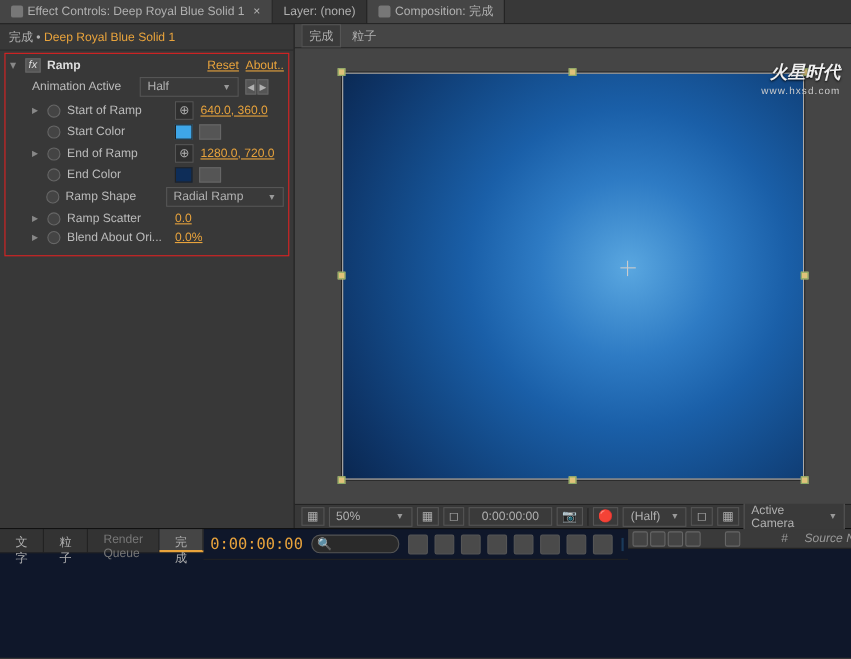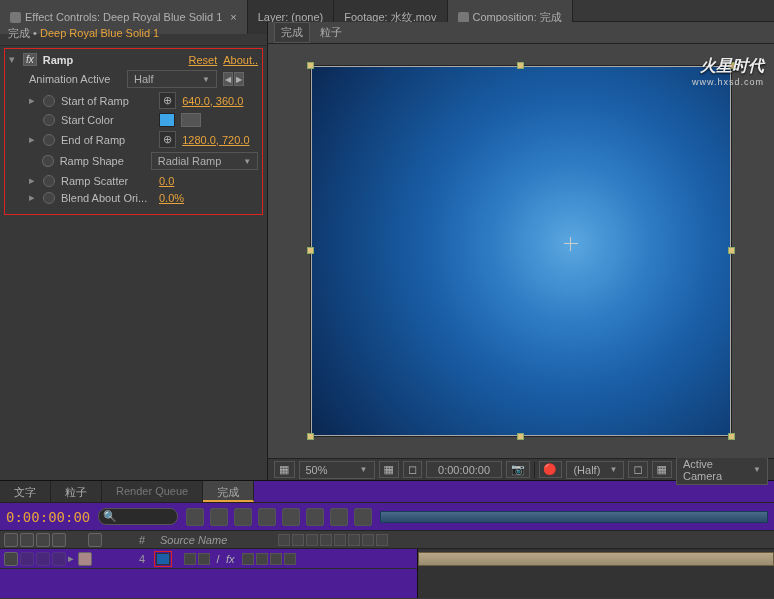--- a/index.html
+++ b/index.html
@@ -1,18 +1,18 @@
 <!DOCTYPE html>
 <html><head>
 <meta charset="utf-8">
 <style>
 *{margin:0;padding:0;box-sizing:border-box;font-family:Arial,sans-serif;font-size:11px;color:#b0b0b0;-webkit-user-select:none;user-select:none}
 body{background:#383838;width:774px;height:599px;overflow:hidden;position:relative}
 .top-tabs{height:22px;display:flex;background:#383838;border-bottom:1px solid #222}
-.tab{padding:17px 10px;border-right:1px solid #222;display:flex;align-items:center;gap:4px;background:#333;color:#999}
+.tab{padding:4px 10px;border-right:1px solid #222;display:flex;align-items:center;gap:4px;background:#333;color:#999}
 .tab.active{background:#454545;color:#ccc}
 .mini-icon{width:11px;height:11px;display:inline-block;background:#777;border-radius:2px}
 .panels{display:flex;height:458px}
 .left-panel{width:278px;border-right:1px solid #1a1a1a;overflow:hidden}
 .breadcrumb{padding:4px 8px;color:#aaa;border-bottom:1px solid #2a2a2a;font-size:11px}
 .breadcrumb .link{color:#e8a33c}
 .effect-body{padding:2px 4px}
 .red-box{border:1px solid #d22;padding:2px 4px 8px 4px}
 .eff-header{display:flex;align-items:center;gap:6px;padding:2px 0}
 .fx-badge{background:#555;border:1px solid #666;padding:0 2px;font-size:10px;font-style:italic;color:#ddd}
@@ -41,21 +41,21 @@
 .h-tl{top:-4px;left:-4px}.h-t{top:-4px;left:50%;margin-left:-4px}.h-tr{top:-4px;right:-4px}
 .h-l{top:50%;left:-4px;margin-top:-4px}.h-r{top:50%;right:-4px;margin-top:-4px}
 .h-bl{bottom:-4px;left:-4px}.h-b{bottom:-4px;left:50%;margin-left:-4px}.h-br{bottom:-4px;right:-4px}
 .crosshair{position:absolute;top:48%;left:62%;width:14px;height:14px;margin:-7px 0 0 -7px;pointer-events:none}
 .crosshair::before,.crosshair::after{content:"";position:absolute;background:#ccc}
 .crosshair::before{left:6px;top:0;width:1px;height:14px}
 .crosshair::after{top:6px;left:0;height:1px;width:14px}
 .viewer-footer{height:22px;background:#383838;border-top:1px solid #222;display:flex;align-items:center;gap:4px;padding:0 6px}
 .vf-btn{background:#3a3a3a;border:1px solid #555;padding:1px 4px;cursor:pointer;display:flex;align-items:center;gap:3px;height:17px}
 .vf-sep{width:1px;height:16px;background:#222}
-.timeline{height:118px;border-top:1px solid #111;background:#4c1d95;display:flex;flex-direction:column}
+.timeline{height:118px;border-top:1px solid #111;background:#0f172a;display:flex;flex-direction:row}
 .tl-tabs{height:22px;display:flex;border-bottom:1px solid #222}
 .tl-tab{padding:4px 14px;border-right:1px solid #222;background:#333;cursor:pointer}
 .tl-tab.active{background:#454545;border-bottom:2px solid #e8a33c}
 .tl-tab.dim{color:#777}
 .tl-toolbar{height:28px;display:flex;align-items:center;padding:0 6px;gap:8px;border-bottom:1px solid #222}
 .timecode{color:#e8a33c;font-size:14px;font-family:monospace}
 .search{width:80px;height:17px;background:#2a2a2a;border:1px solid #555;border-radius:8px;display:flex;align-items:center;padding:0 4px}
 .tb-icons{display:flex;gap:6px}
 .tb-ico{width:18px;height:18px;background:#4a4a4a;border:1px solid #555;cursor:pointer;border-radius:2px}
 .tl-header{height:18px;display:flex;align-items:center;border-bottom:1px solid #222;background:#3a3a3a}
@@ -86,23 +86,20 @@
 
 <div class="top-tabs">
   <div class="tab active">
       <span class="mini-icon"></span>
       <span>Effect Controls: Deep Royal Blue Solid 1</span>
       <span style="margin-left:4px">×</span>
     </div>
   <div class="tab">
       <span>Layer: (none)</span>
     </div>
-  <div class="tab">
-      <span>Footage: 水纹.mov</span>
-    </div>
   <div class="tab active">
       <span class="mini-icon"></span>
       <span>Composition: 完成</span>
     </div>
 </div>
 
 <div class="panels">
   <div class="left-panel">
     <div class="breadcrumb">
       <span>完成</span>
@@ -143,20 +140,27 @@
           <span class="prop-name">Start Color</span>
           <span class="swatch" id="sc-swatch" style="background: rgb(62, 166, 232);"></span>
           <span class="dropper"></span>
         </div>
         <div class="prop-row">
           <span class="tri">▸</span>
             <span class="stopwatch"></span>
           <span class="prop-name">End of Ramp</span>
           <span class="chip">⊕</span>
           <span class="val">1280.0, 720.0</span>
+        </div>
+        <div class="prop-row">
+          <span class="tri"></span>
+            <span class="stopwatch"></span>
+          <span class="prop-name">End Color</span>
+          <span class="swatch" id="ec-swatch" style="background: rgb(14, 45, 88);"></span>
+          <span class="dropper"></span>
         </div>
         <div class="prop-row">
           <span class="tri"></span>
             <span class="stopwatch"></span>
           <span class="prop-name">Ramp Shape</span>
           <div class="dd" style="width:115px">
               <span>Radial Ramp</span>
               <span class="arr">▼</span>
             </div>
         </div>

